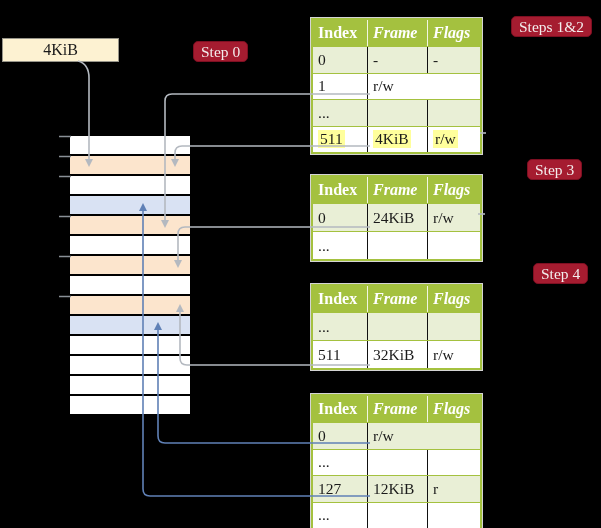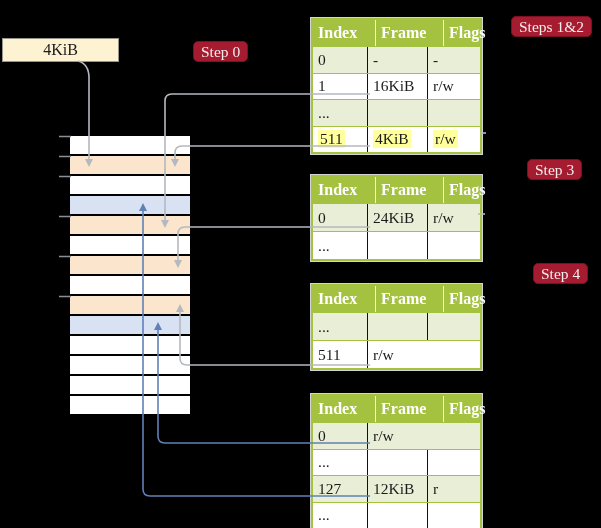--- a/index.html
+++ b/index.html
@@ -25,26 +25,26 @@
   .mrow{width:120px;height:20px;box-sizing:border-box;border-bottom:2px solid #000;}
   .mrow.empty{background:#ffffff;}
   .mrow.pagetable{background:#fce5cd;}
   .mrow.page{background:#d9e2f3;}
   
   .ptable{
     position:absolute;left:311px;width:171px;box-sizing:border-box;
     border:2px solid #a4c13f;background:#fff;box-shadow:0 0 0 1px #d4d4d4;
   }
   .thead,.tr{display:grid;grid-template-columns:54px 60px 53px;}
-  .thead{background:#a4c13f;height:26px;gap:8px;}
+  .thead{background:#a4c13f;height:26px;}
   .th{
     color:#fff;font-weight:bold;font-size:16px;padding-left:5px;
     display:flex;align-items:center;box-sizing:border-box;
   }
-  .th + .th{border-left:1px solid rgba(255,255,255,.85);}
+  .th + .th{border-left:1px solid rgba(255,255,255,.85);font-style:italic;}
   .tr{height:26.5px;border-top:1.5px solid #a4c13f;box-sizing:border-box;}
   .tr.tall{height:28px;}
   .tr:nth-child(even) {background:#e9efd6;}
   .td{
     font-size:15.5px;color:#1a1a1a;padding-left:5px;
     display:flex;align-items:center;box-sizing:border-box;overflow:hidden;
   }
   .td + .td{border-left:1px solid #111;}
   .hl{background:#ffff9c;padding:0 2px;}
   
@@ -87,21 +87,20 @@
       <div class="th">Frame</div>
       <div class="th">Flags</div>
     </div>
     <div class="tr">
       <div class="td">0</div>
       <div class="td">-</div>
       <div class="td">-</div>
     </div>
     <div class="tr">
       <div class="td">1</div>
-      <div class="td">16KiB</div>
       <div class="td">r/w</div>
     </div>
     <div class="tr">
       <div class="td">...</div>
       <div class="td"></div>
       <div class="td"></div>
     </div>
     <div class="tr">
       <div class="td">
           <span class="hl">511</span>
@@ -139,20 +138,21 @@
       <div class="th">Frame</div>
       <div class="th">Flags</div>
     </div>
     <div class="tr tall">
       <div class="td">...</div>
       <div class="td"></div>
       <div class="td"></div>
     </div>
     <div class="tr tall">
       <div class="td">511</div>
+      <div class="td">32KiB</div>
       <div class="td">r/w</div>
     </div>
   </div>
 
   <div class="ptable" style="top:394px;">
     <div class="thead">
       <div class="th">Index</div>
       <div class="th">Frame</div>
       <div class="th">Flags</div>
     </div>

